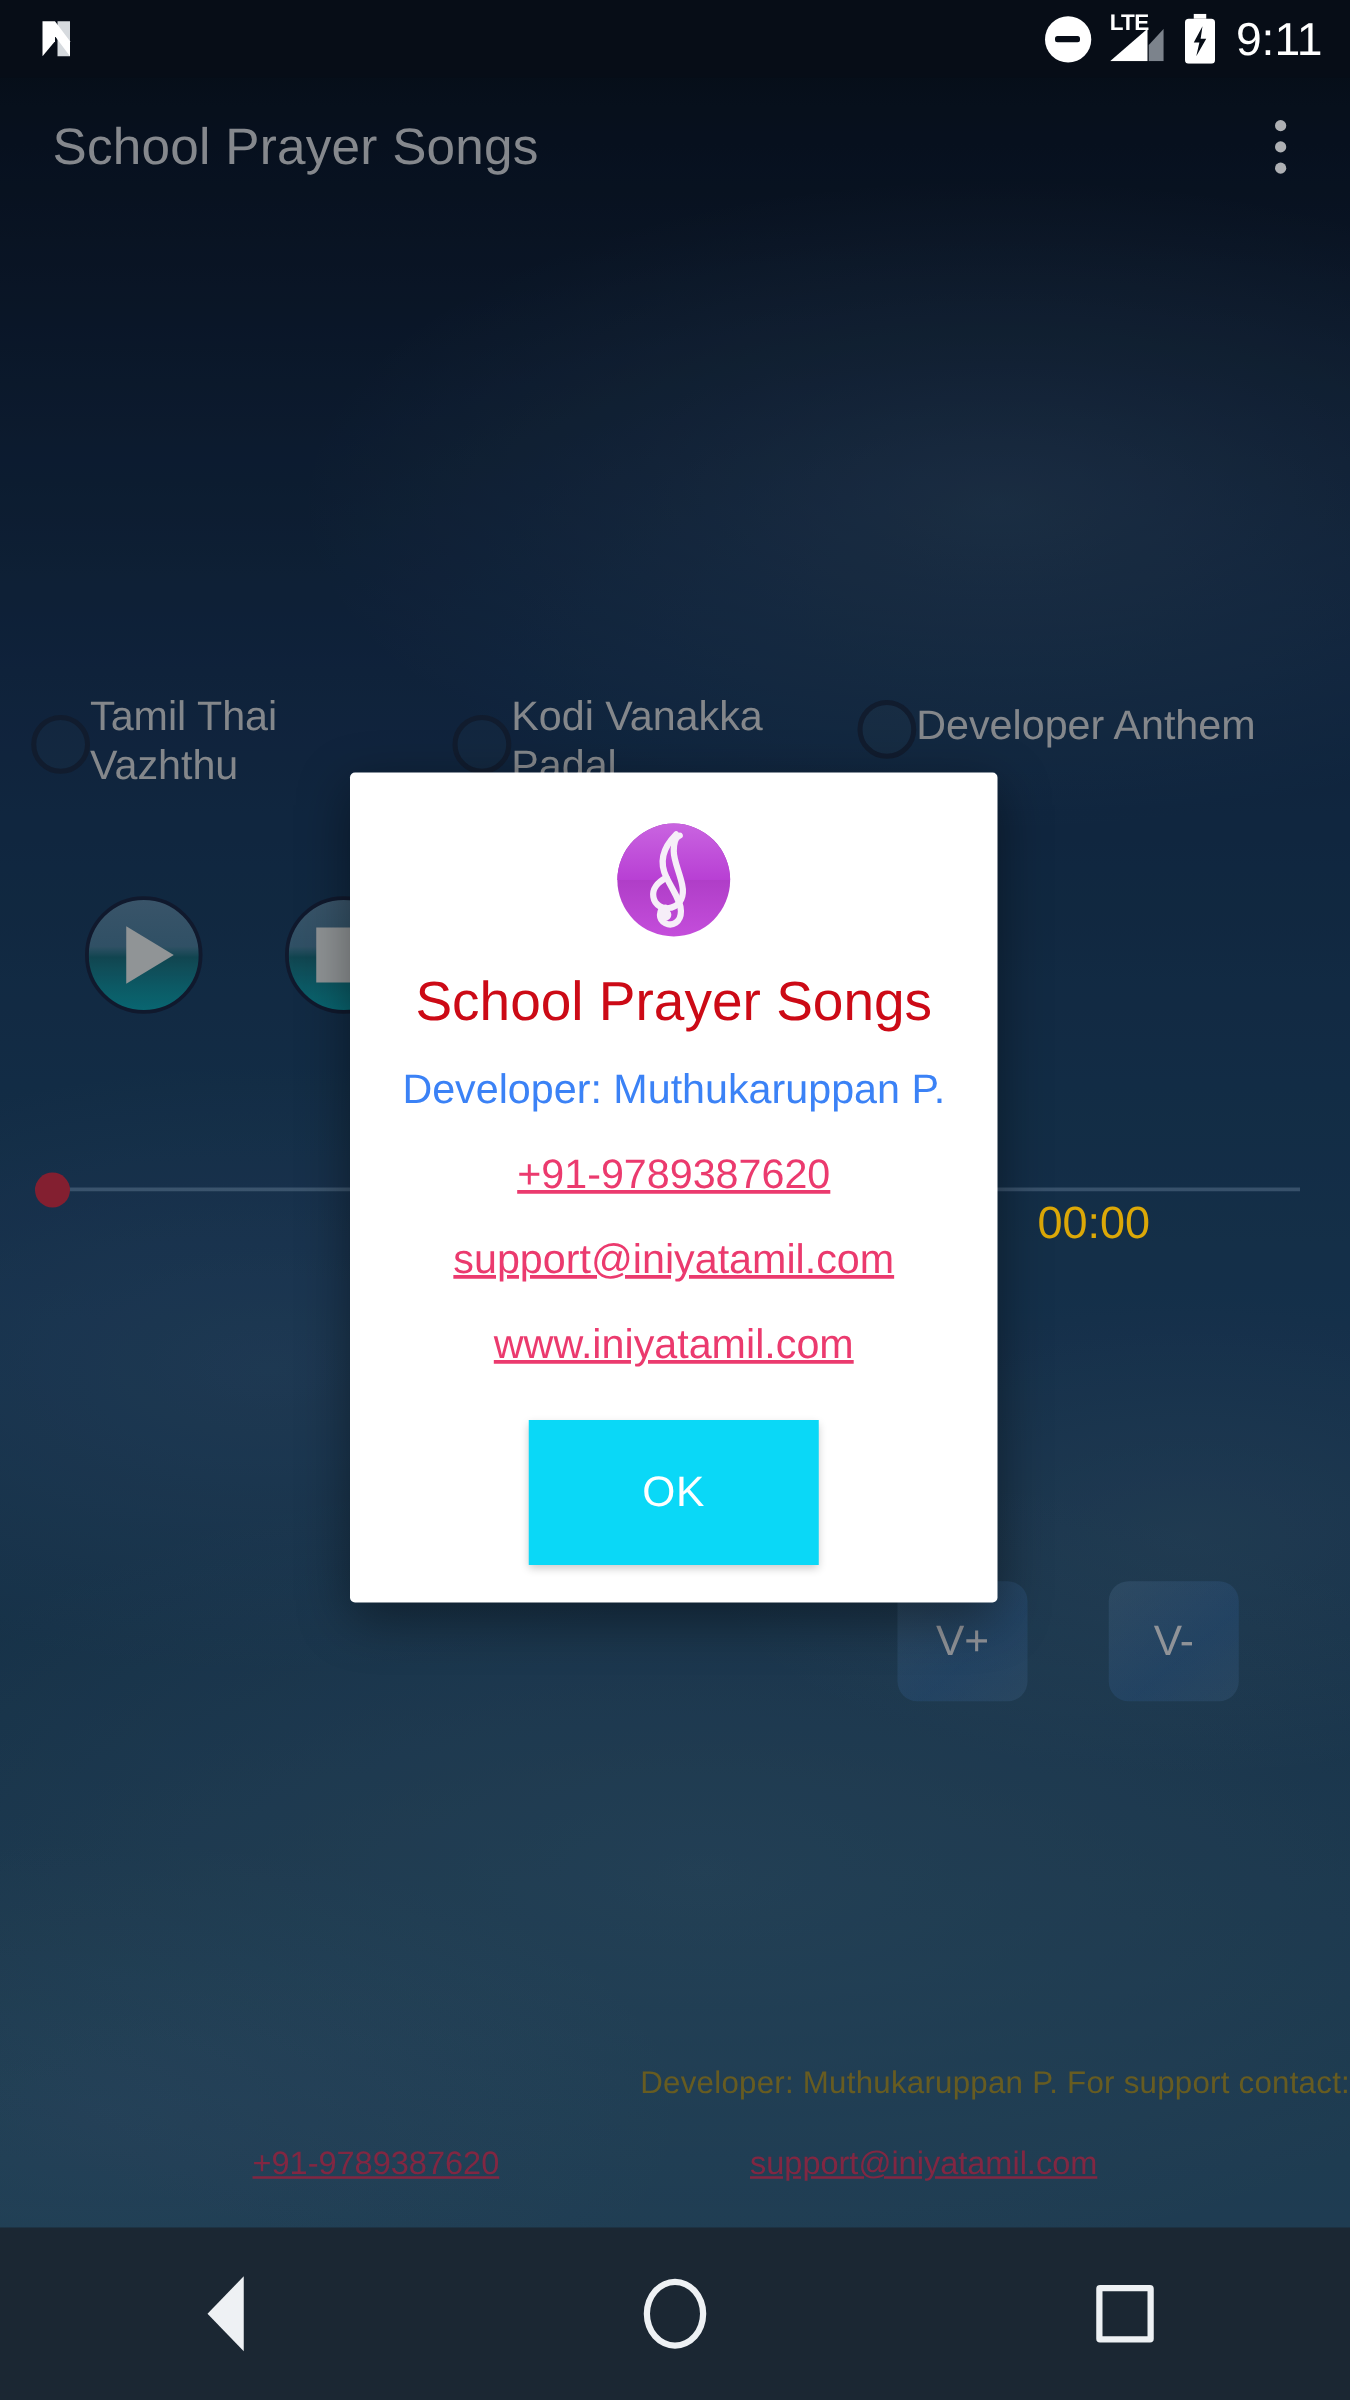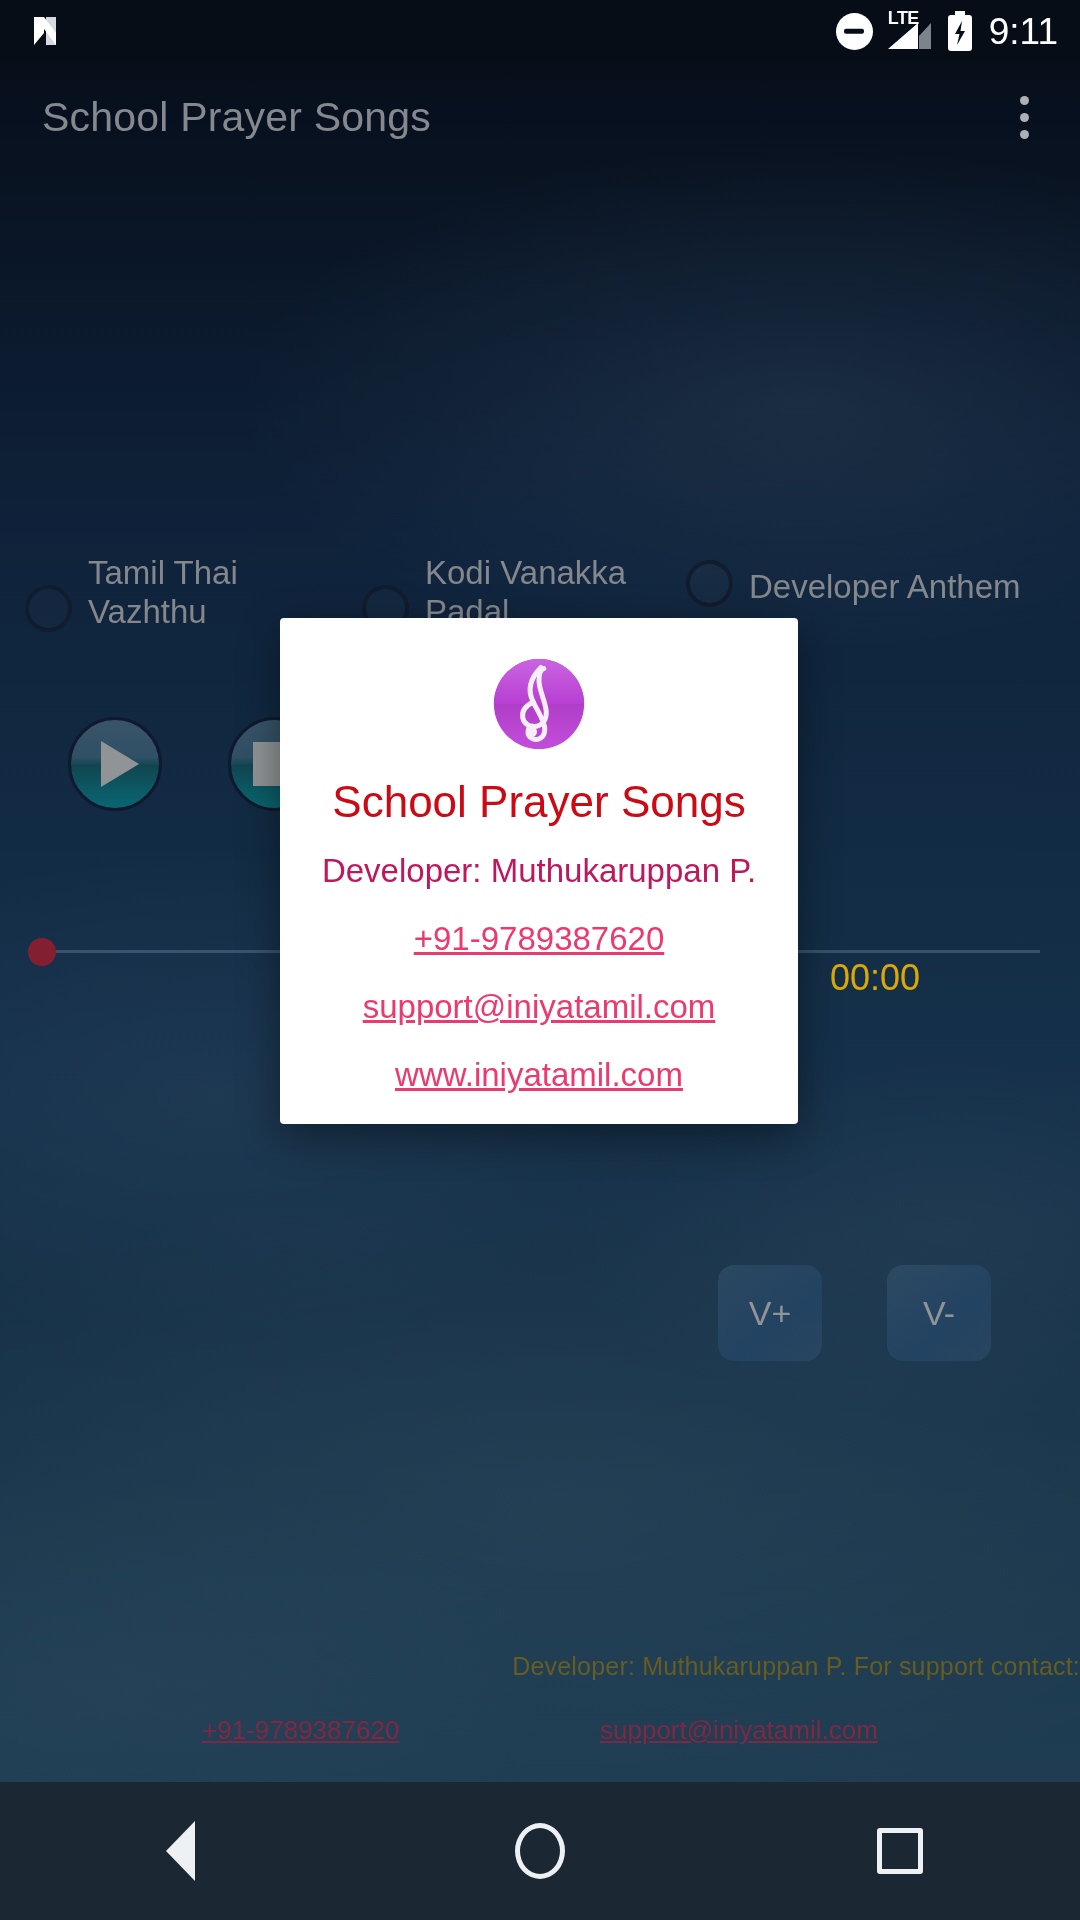--- a/index.html
+++ b/index.html
@@ -67,21 +67,21 @@
   .tbtn {
     position:absolute; height:100px; border-radius:14px;
     background:linear-gradient(135deg, rgba(120,150,185,0.22), rgba(60,110,175,0.26) 55%, rgba(105,140,180,0.20));
     display:flex; align-items:center; justify-content:center;
     color:#9a9da2; font-size:31px; letter-spacing:1.4px;
   }
   #btn-connect { left:93px; width:235px; }
   #btn-disconnect { left:752px; width:229px; }
 
   .radio-row { position:absolute; top:382px; left:0; width:1080px; }
-  .radio-item { position:absolute; display:flex; align-items:flex-end; gap:16px; }
+  .radio-item { position:absolute; display:flex; align-items:center; }
   .radio-circle {
     width:47px; height:47px; border-radius:50%;
     border:4px solid #131e31; flex:0 0 auto; margin-top:6px;
     background:rgba(255,255,255,0.02);
   }
   .radio-label { font-size:33px; color:#8d9094; line-height:1.18; }
   #radio-0 { left:25px; width:270px; }
   #radio-1 { left:362px; width:270px; }
   #radio-2 { left:686px; width:380px; }
 
@@ -133,21 +133,21 @@
   #dialog {
     position:absolute; z-index:31;
     left:280px; top:618px; width:518px;
     background:#fff; border-radius:4px;
     box-shadow:0 12px 42px rgba(0,0,0,0.42);
     padding:28px 18px 30px;
     text-align:center;
   }
   #dlg-icon { width:96px; height:96px; margin:10px auto 0; display:block; }
   #dlg-title { margin-top:26px; font-size:44px; color:#cc0a16; line-height:1.1; }
-  #dlg-dev { margin-top:26px; font-size:33px; color:#be185d; }
+  #dlg-dev { margin-top:26px; font-size:33px; color:#3b82f6; }
   .dlg-link { display:block; margin-top:30px; font-size:33px; color:#eb3a6e;
     text-decoration:underline; }
   #dlg-ok {
     margin:42px auto 0; width:232px; height:116px;
     background:#0ad8f7; color:#ffffff; font-size:34px; letter-spacing:0.6px;
     display:flex; align-items:center; justify-content:center;
     box-shadow:0 3px 7px rgba(0,0,0,0.22);
   }
 
   
@@ -267,20 +267,21 @@
       <path d="M52 12 C40 24 38 36 44 48 C50 60 56 68 56 76 C56 85 49 89 43 86 C37 83 37 75 43 73"></path>
       <path d="M44 48 C36 52 32 58 33 64 C34 71 41 75 48 73 C56 71 59 63 57 54 C55 44 50 34 50 26 C50 18 52 14 55 13"></path>
     </g>
     <circle cx="43" cy="79" r="5" fill="#f6eef8"></circle>
   </svg>
   <div id="dlg-title">School Prayer Songs</div>
   <div id="dlg-dev">Developer: Muthukaruppan P.</div>
   <span class="dlg-link">+91-9789387620</span>
   <span class="dlg-link">support@iniyatamil.com</span>
   <span class="dlg-link">www.iniyatamil.com</span>
+  <div id="dlg-ok">OK</div>
 </div>
 
 <div id="navbar">
   <div class="nav-btn">
     <div class="nav-back"></div>
   </div>
   <div class="nav-btn">
     <div class="nav-home"></div>
   </div>
   <div class="nav-btn">

